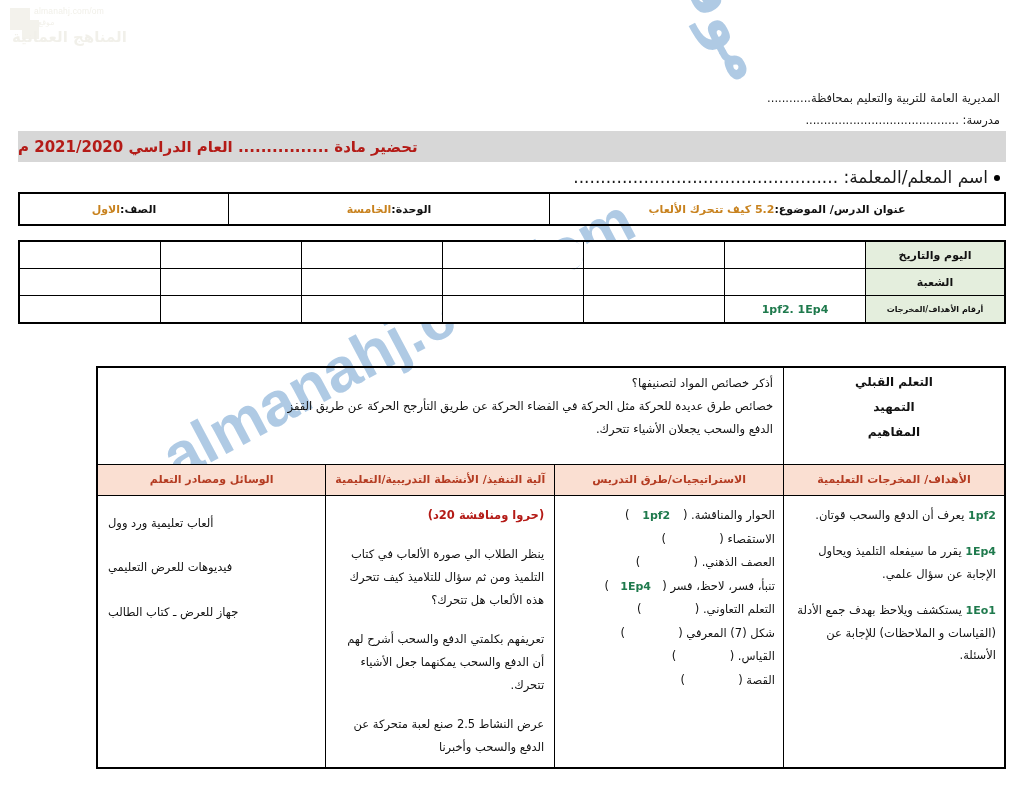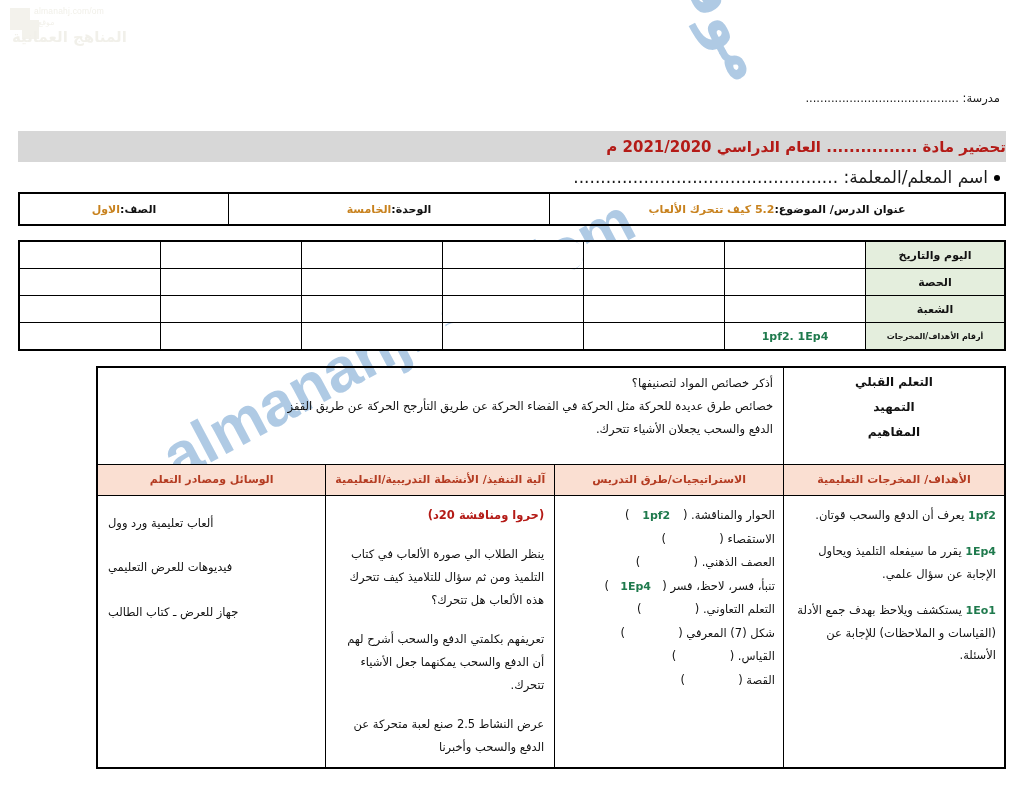--- a/index.html
+++ b/index.html
@@ -92,21 +92,21 @@
 
   .title-band {
     position: absolute;
     top: 131px;
     left: 18px;
     right: 18px;
     height: 31px;
     background: #d7d7d7;
     display: flex;
     align-items: center;
-    justify-content: flex-start;
+    justify-content: flex-end;
   }
   .title-band .t {
     color: #b41b17;
     font-weight: bold;
     font-size: 15px;
     white-space: nowrap;
   }
 
   .teacher-line {
     position: absolute;
@@ -236,20 +236,21 @@
   <div class="wm-sq2"></div>
   <div class="wm-url">almanahj.com/om</div>
   <div class="wm-ar-small">موقع</div>
   <div class="wm-ar-big">المناهج العمانية</div>
 </div>
 
 <div class="wm-diag wm-arabic">موقع المناهج العمانية</div>
 <div class="wm-diag wm-latin">almanahj.com/om</div>
 
 <div class="hdr">
+  <div>المديرية العامة للتربية والتعليم بمحافظة............</div>
   <div>مدرسة: ..........................................</div>
 </div>
 
 <div class="title-band">
   <span class="t">تحضير مادة ................ العام الدراسي 2021/2020 م</span>
 </div>
 
 <div class="teacher-line">
   <span class="bullet"></span><span>اسم المعلم/المعلمة:</span>
   <span class="dots">.................................................</span>
@@ -268,29 +269,20 @@
       <span>الصف:</span><span class="val-orange">الاول</span>
     </td>
   </tr>
 </tbody>
   </table>
 
 <table id="sched-table">
   <tbody>
       <tr>
     <td class="sched-label">اليوم والتاريخ</td>
-    <td class="sched-blank"></td>
-    <td class="sched-blank"></td>
-    <td class="sched-blank"></td>
-    <td class="sched-blank"></td>
-    <td class="sched-blank"></td>
-    <td class="sched-blank"></td>
-  </tr>
-  <tr>
-    <td class="sched-label">الحصة</td>
     <td class="sched-blank"></td>
     <td class="sched-blank"></td>
     <td class="sched-blank"></td>
     <td class="sched-blank"></td>
     <td class="sched-blank"></td>
     <td class="sched-blank"></td>
   </tr>
   <tr>
     <td class="sched-label">الشعبة</td>
     <td class="sched-blank"></td>

